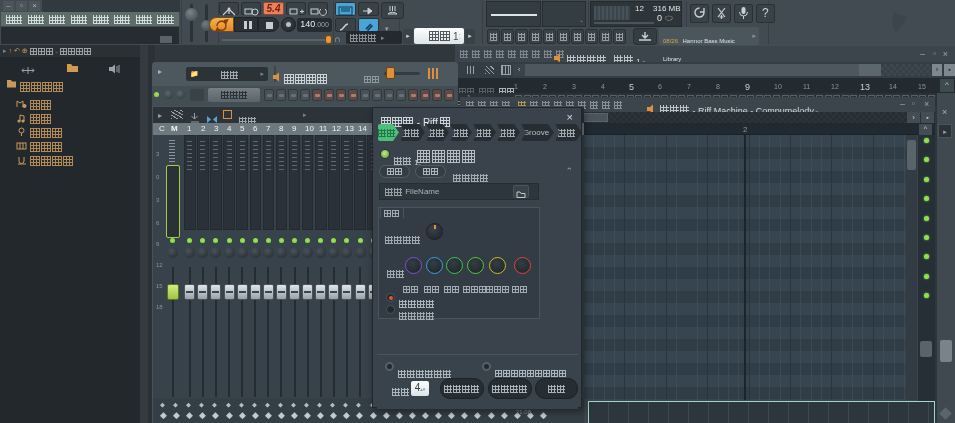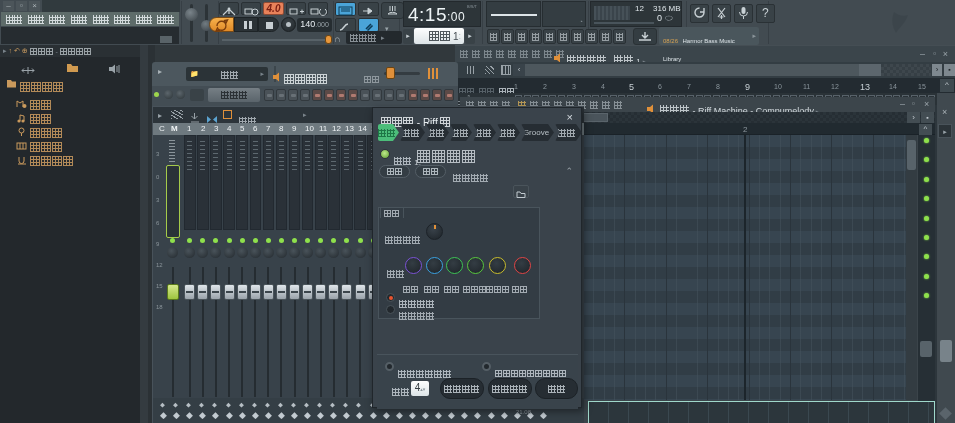--- a/index.html
+++ b/index.html
@@ -55,21 +55,21 @@
     <div class="a" style="left:205px;top:4px;width:3px;height:38px;background:#2c3337;border-radius:2px"></div>
     <div class="a" style="left:201px;top:20px;width:11px;height:11px;background:radial-gradient(circle at 40% 35%,#727c82,#373e44);border-radius:50%"></div>
     <div class="a" style="left:219px;top:2px;width:20px;height:13px;background:#394247;border-radius:2px;border:1px solid #2a3135"><svg width="19" height="11">
         <path d="M3 9 L9 3 L15 9 M9 3 V8" stroke="#c8d0d4" stroke-width="1.2" fill="none"></path>
         <circle cx="9" cy="3" r="1.4" fill="#c8d0d4"></circle>
       </svg></div>
     <div class="a" style="left:241px;top:2px;width:20px;height:13px;background:#394247;border-radius:2px;border:1px solid #2a3135"><svg width="19" height="11">
         <rect x="3" y="3" width="7" height="5" fill="none" stroke="#c8d0d4"></rect>
         <circle cx="13" cy="6" r="3" fill="none" stroke="#c8d0d4"></circle>
       </svg></div>
-    <div class="a" style="left:263px;top:2px;width:21px;height:13px;background:#e8825a;border-radius:2px;border:1px solid #8f4a33;color:#7a1e12;font-size:10px;font-style:italic;text-align:center;line-height:12px;font-weight:bold">4.0</div>
+    <div class="a" style="left:263px;top:2px;width:21px;height:13px;background:#e8825a;border-radius:2px;border:1px solid #8f4a33;color:#7a1e12;font-size:10px;font-style:italic;text-align:center;line-height:12px;font-weight:bold">5.4</div>
     <div class="a" style="left:286px;top:2px;width:20px;height:13px;background:#394247;border-radius:2px;border:1px solid #2a3135"><svg width="19" height="11">
         <rect x="3" y="3" width="7" height="5" fill="none" stroke="#c8d0d4"></rect>
         <path d="M13 5.5 h4 M15 3.5 v4" stroke="#c8d0d4"></path>
       </svg></div>
     <div class="a" style="left:308px;top:2px;width:20px;height:13px;background:#394247;border-radius:2px;border:1px solid #2a3135"><svg width="19" height="11">
         <rect x="2" y="3" width="7" height="5" fill="none" stroke="#c8d0d4"></rect>
         <path d="M12 3 a3.5 3.5 0 1 0 4 0" stroke="#c8d0d4" fill="none"></path>
       </svg></div>
     <div class="a" style="left:209px;top:17px;width:25px;height:15px;background:linear-gradient(#f7b14c,#e08a28);border-radius:8px 0 0 8px;border:1px solid #7a4a14"><svg width="23" height="13">
         <path d="M7 7 a4.5 4.5 0 1 1 2 3.5 M7.5 9 l1.5 2.5 l-3 .5z M16 4 l-1.5-2.5 l3 -.5z" stroke="#7a3c0c" stroke-width="1.4" fill="none"></path>
@@ -103,24 +103,20 @@
     <div class="a" style="left:358px;top:18px;width:21px;height:14px;background:#4aa4d8;border-radius:2px;border:1px solid #2a3135"><svg width="19" height="12">
         <path d="M7 8 l5 -5 m-3.5 6.5 l5 -5" stroke="#0c3a55" stroke-width="1.6"></path>
       </svg></div>
     <div class="a" style="left:385px;top:25px;width:10px;height:6px;color:#9aa4aa;font-size:7px">▾</div>
     <div class="a" style="left:334px;top:34px;width:10px;height:10px;color:#aab3b8;font-size:9px">∩</div>
     <div class="a" style="left:346px;top:31px;width:56px;height:13px;background:#23292d;border-radius:2px;display:flex;align-items:center;padding-left:4px">
       <i class="zh " style="width:8px;height:8px;--c:#9aa3a9;margin-right:1px;"></i>
       <i class="zh " style="width:8px;height:8px;--c:#9aa3a9;margin-right:1px;"></i>
       <i class="zh " style="width:8px;height:8px;--c:#9aa3a9;margin-right:1px;"></i>
       <span style="color:#79838a;font-size:7px;margin-left:4px">▸</span>
-    </div>
-    <div class="a" style="left:403px;top:1px;width:78px;height:26px;background:#2d3539;border:1px solid #23292d;color:#eef4f6">
-      <span class="a" style="left:4px;top:2px;font-size:19px;letter-spacing:.5px">4:15<span style="font-size:12px">:00</span></span>
-      <span class="a" style="right:3px;top:2px;font-size:4px;color:#8a949a">B/S/T</span>
     </div>
     <div class="a" style="left:403px;top:29px;width:10px;height:15px;background:#394247;border-radius:2px;color:#c8d0d4;font-size:7px;text-align:center;line-height:14px">▸</div>
     <div class="a" style="left:414px;top:28px;width:50px;height:16px;background:linear-gradient(#fdfefe,#dde4e7);border-radius:2px;display:flex;align-items:center;justify-content:flex-end;padding-right:3px">
       <i class="zh " style="width:10px;height:10px;--c:#353d42;margin-right:1px;"></i>
       <i class="zh " style="width:10px;height:10px;--c:#353d42;margin-right:1px;"></i>
       <span style="color:#454d52;font-size:10px;margin-left:2px">1</span>
       <span style="color:#aab3b8;font-size:9px">:</span>
     </div>
     <div class="a" style="left:465px;top:29px;width:10px;height:15px;background:#394247;border-radius:2px;color:#c8d0d4;font-size:7px;text-align:center;line-height:14px">▸</div>
     <div class="a" style="left:486px;top:1px;width:55px;height:26px;background:#343d42;border:1px solid #262d31">
@@ -805,20 +801,25 @@
     <div class="a" style="left:6px;top:57px;width:31px;height:13px;border:1px solid #545e66;border-radius:7px;background:#343d44;display:flex;align-items:center;justify-content:center">
       <i class="zh " style="width:7px;height:7px;--c:#c2cad0;margin-right:1px;"></i>
       <i class="zh " style="width:7px;height:7px;--c:#c2cad0;margin-right:1px;"></i>
     </div>
     <div class="a" style="left:42px;top:57px;width:31px;height:13px;border:1px solid #545e66;border-radius:7px;background:#343d44;display:flex;align-items:center;justify-content:center">
       <i class="zh " style="width:7px;height:7px;--c:#c2cad0;margin-right:1px;"></i>
       <i class="zh " style="width:7px;height:7px;--c:#c2cad0;margin-right:1px;"></i>
     </div>
     <div class="a" style="left:80px;top:60px"><i class="zh " style="width:8px;height:8px;--c:#b6bec4;margin-right:1px;"></i><i class="zh " style="width:8px;height:8px;--c:#b6bec4;margin-right:1px;"></i><i class="zh " style="width:8px;height:8px;--c:#b6bec4;margin-right:1px;"></i><i class="zh " style="width:8px;height:8px;--c:#b6bec4;margin-right:1px;"></i></div>
     <span class="a" style="right:8px;top:58px;color:#9aa4aa;font-size:9px">⌃</span>
+    <div class="a" style="left:6px;top:75px;width:160px;height:17px;background:#2e363d;border:1px solid #262d33;display:flex;align-items:center;padding-left:5px">
+      <i class="zh " style="width:8px;height:8px;--c:#aab3b8;margin-right:1px;"></i>
+      <i class="zh " style="width:8px;height:8px;--c:#aab3b8;margin-right:1px;"></i>
+      <span style="color:#aab3b8;font-size:8px">&nbsp;FileName</span>
+    </div>
     <div class="a" style="left:140px;top:77px;width:16px;height:13px;background:#394249;border:1px solid #4a545b;border-radius:2px"><svg width="14" height="11">
         <path d="M3 3 h3 l1 1.5 h4 v4 H3z" fill="none" stroke="#c2cad0"></path>
       </svg></div>
     <div class="a" style="left:5px;top:99px;width:162px;height:112px;background:#333c44;border:1px solid #49545c">
       <div class="a" style="left:1px;top:-1px;width:24px;height:11px;background:#333c44;border:1px solid #49545c;border-bottom:none;display:flex;align-items:center;justify-content:center">
         <i class="zh " style="width:7px;height:7px;--c:#b6bec4;margin-right:1px;"></i>
         <i class="zh " style="width:7px;height:7px;--c:#b6bec4;margin-right:1px;"></i>
       </div>
       <div class="a" style="left:6px;top:22px"><i class="zh " style="width:8px;height:8px;--c:#b6bec4;margin-right:1px;"></i><i class="zh " style="width:8px;height:8px;--c:#b6bec4;margin-right:1px;"></i><i class="zh " style="width:8px;height:8px;--c:#b6bec4;margin-right:1px;"></i><i class="zh " style="width:8px;height:8px;--c:#b6bec4;margin-right:1px;"></i></div>
       <div class="a" style="left:47px;top:15px;width:17px;height:17px;border-radius:50%;background:radial-gradient(circle at 42% 35%,#39424a,#1d2328);border:1px solid #1c2228">

